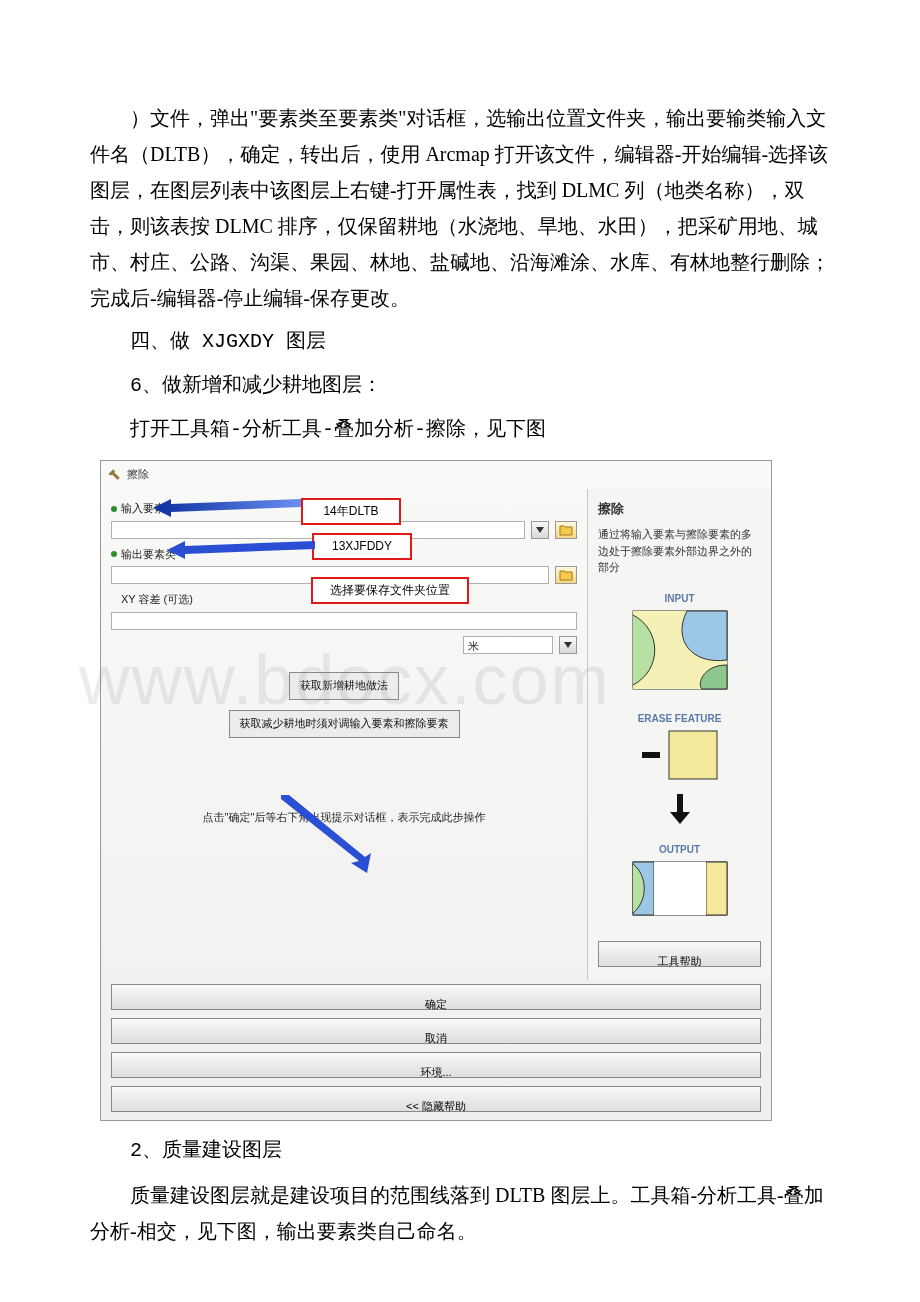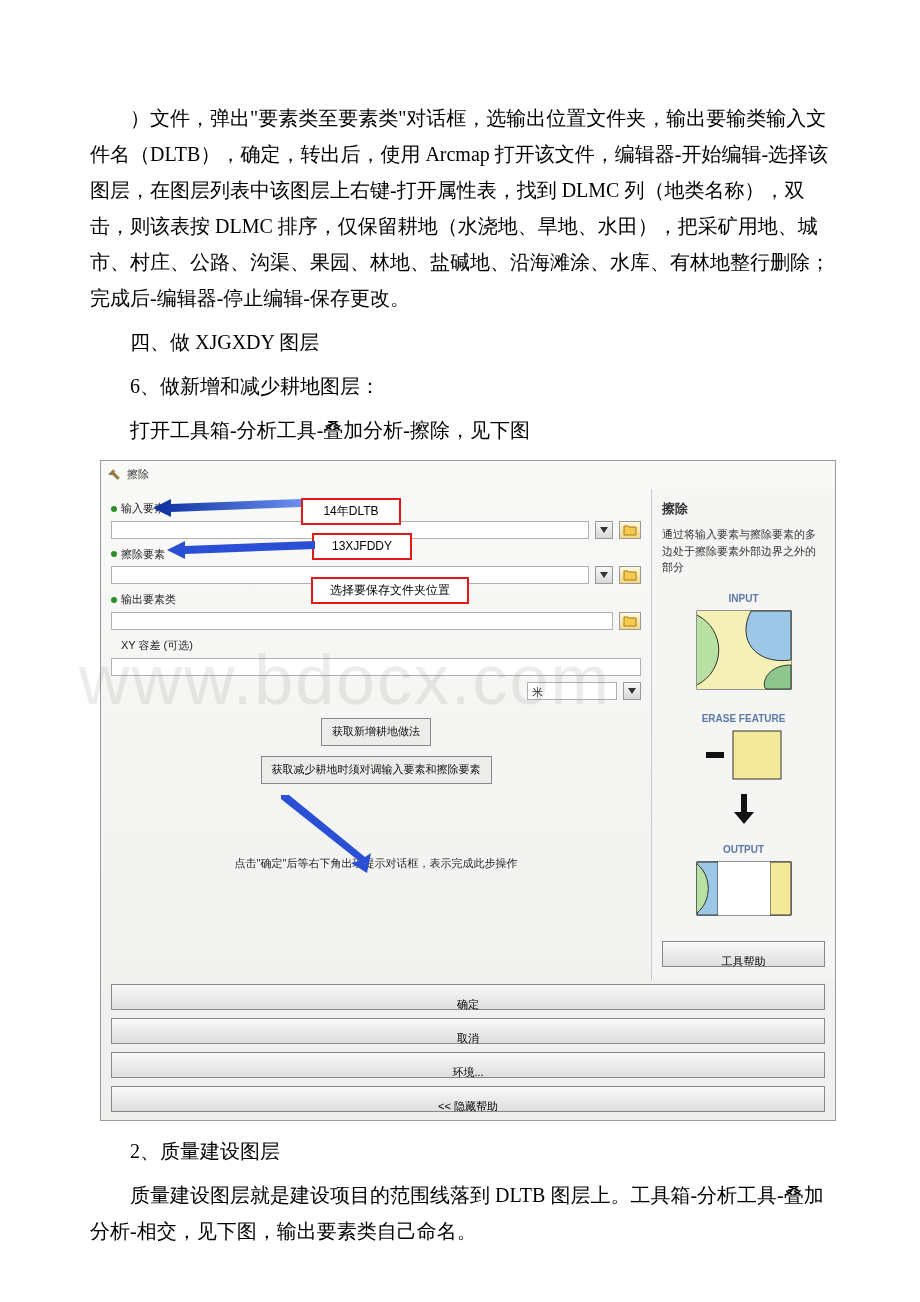--- a/index.html
+++ b/index.html
@@ -7,24 +7,24 @@
       font-family: "SimSun", "Songti SC", serif;
       font-size: 20px;
       line-height: 1.8;
       color: #000;
       background: #fff;
       width: 920px;
       padding: 100px 90px 60px 90px;
       position: relative;
     }
     .para { text-indent: 2em; margin-bottom: 6px; }
-    .heading { text-indent: 2em; margin: 8px 0; }
+    .heading { text-indent: 2em; margin: 8px 0; font-family: Liberation Mono, monospace; }
     .screenshot {
       margin: 12px 0 12px 10px;
-      width: 736px;
+      width: 672px;
       border: 1px solid #999;
       background: linear-gradient(180deg, #f9f9f7 0%, #efefed 100%);
       font-family: "Microsoft YaHei", "SimHei", sans-serif;
       font-size: 11px;
       color: #333;
       position: relative;
     }
     .title-row { display: flex; align-items: center; padding: 4px 6px; }
     .tool-icon { width: 14px; height: 14px; margin-right: 6px; display: inline-block; }
     .main-area { display: flex; }
@@ -108,39 +108,20 @@
               </svg>
           </span>
           <span class="folder-btn">
             <svg width="14" height="12" viewBox="0 0 14 12">
                 <path d="M1 2h4l1 1h7v8H1z" fill="#f7c94c" stroke="#a07d20"></path>
               </svg>
           </span>
         </div>
       </div>
 
-      <div class="field-row">
-        <div class="lbl-row">
-          <span class="green-dot"></span>
-          <span class="lbl">擦除要素</span>
-        </div>
-        <div class="input-row">
-          <input class="txt-input" style="">
-          <span class="dropdown-btn">
-            <svg width="8" height="6" viewBox="0 0 8 6">
-                <path d="M0 0 L8 0 L4 6 Z" fill="#333"></path>
-              </svg>
-          </span>
-          <span class="folder-btn">
-            <svg width="14" height="12" viewBox="0 0 14 12">
-                <path d="M1 2h4l1 1h7v8H1z" fill="#f7c94c" stroke="#a07d20"></path>
-              </svg>
-          </span>
-        </div>
-      </div>
 
       <div class="field-row">
         <div class="lbl-row">
           <span class="green-dot"></span>
           <span class="lbl">输出要素类</span>
         </div>
         <div class="input-row">
           <input class="txt-input" style="">
           <span class="folder-btn">
             <svg width="14" height="12" viewBox="0 0 14 12">

